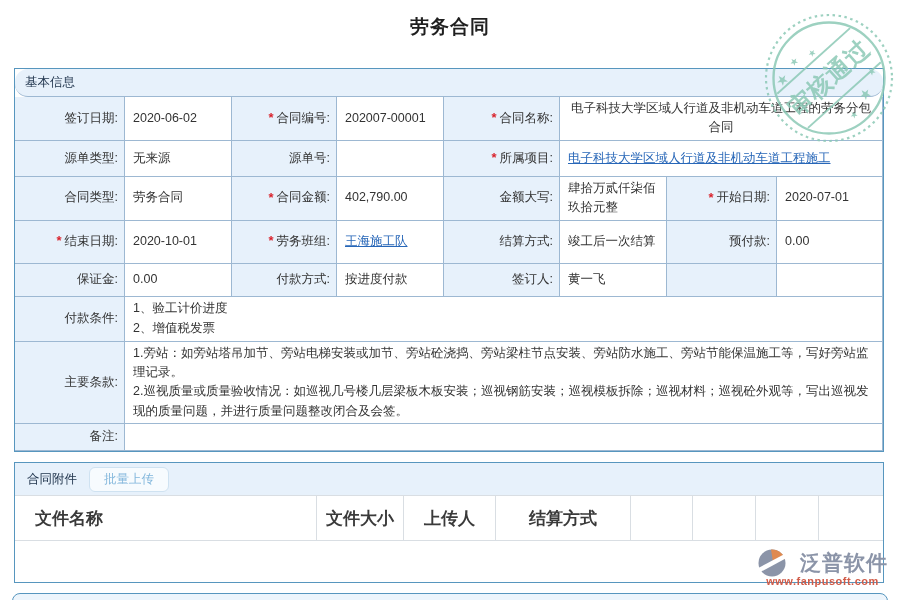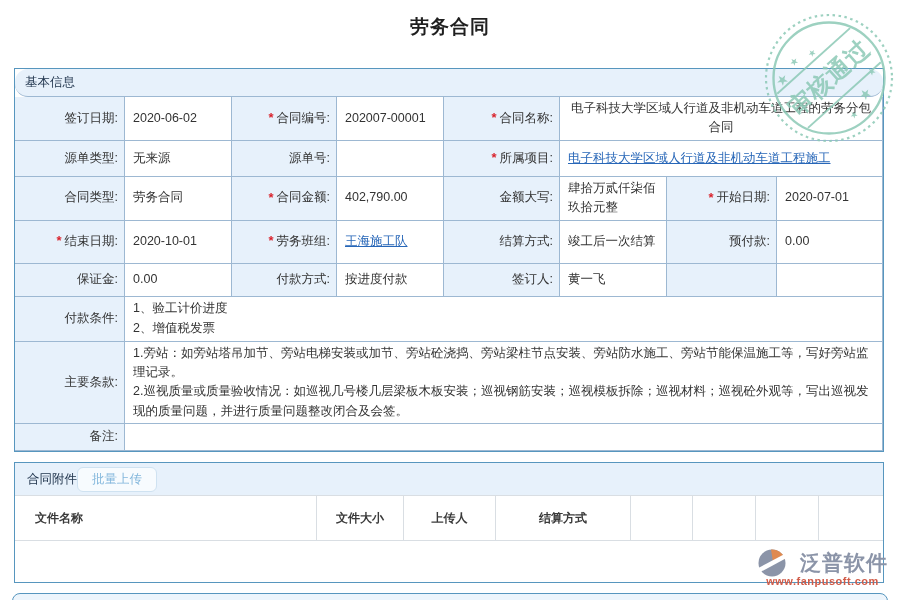--- a/index.html
+++ b/index.html
@@ -28,27 +28,27 @@
         line-height:1.55;min-width:0;}
   .lbl{background:#e7f1fb;justify-content:flex-end;text-align:right;
        padding:2px 6px 2px 4px;color:#333;}
   .val{background:#fff;padding:2px 8px;white-space:pre-line;}
   .star{color:#d9232d;margin-right:3px;font-weight:bold;font-size:13px;}
   .link{color:#2867b8;text-decoration:underline;cursor:pointer;}
 
   .attach-bar{height:30px;background:#e7f1fb;display:flex;align-items:center;
               padding:16px 12px;font-size:12.5px;color:#22364e;
               border-bottom:1px solid #d9dee3;box-sizing:border-box;}
-  .upload-btn{background:#f7fbfe;border:1px solid #cfe2f1;
+  .upload-btn{margin-left:12px;background:#f7fbfe;border:1px solid #cfe2f1;
               color:#83b7dc;border-radius:6px;font-size:12.5px;
               padding:3px 14px;cursor:pointer;font-family:inherit;}
   #attach-head{display:grid;height:44px;border-bottom:1px solid #d9dee3;
     grid-template-columns:302px 87px 92px 135px 62px 63px 63px 64px;}
   .acell{border-right:1px solid #d9dee3;display:flex;align-items:center;
-         justify-content:center;font-size:12px;font-weight:600;color:#3a3a3a;
+         justify-content:center;font-size:17px;font-weight:600;color:#3a3a3a;
          box-sizing:border-box;}
   .acell.first{justify-content:flex-start;padding-left:20px;}
   .acell:last-child{border-right:none;}
 
   #stamp{position:absolute;left:759px;top:8px;width:140px;height:140px;
          opacity:.85;pointer-events:none;z-index:5;}
 
   #brand{position:absolute;right:12px;top:548px;z-index:6;display:flex;
          flex-direction:column;align-items:center;}
   .brand-row{display:flex;align-items:center;gap:13px;}

